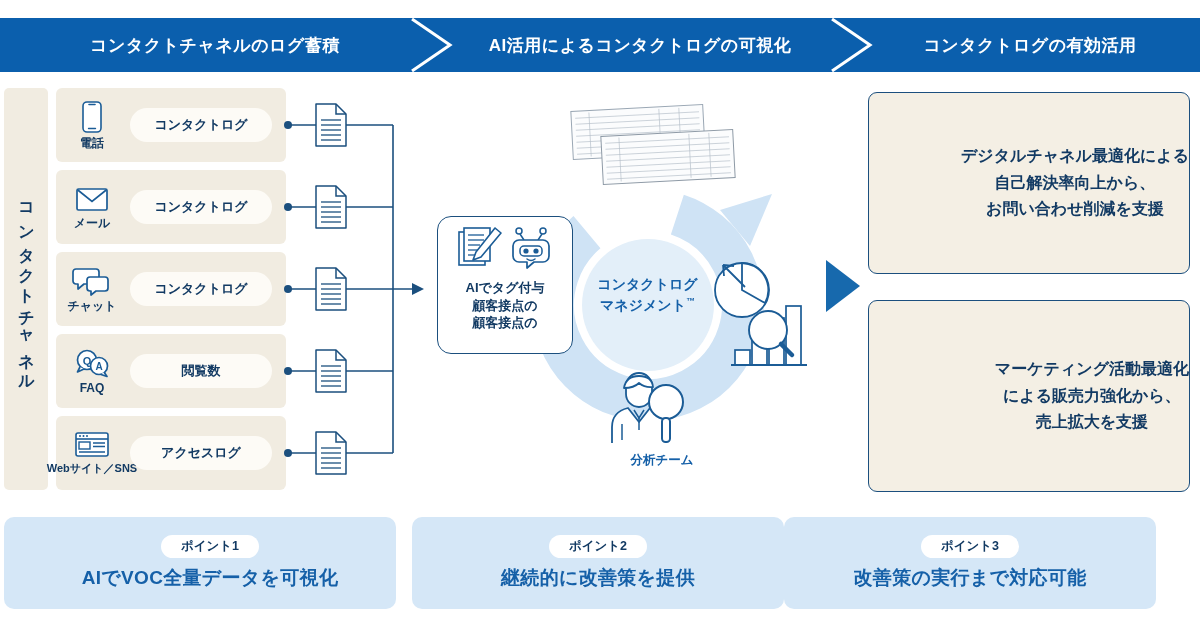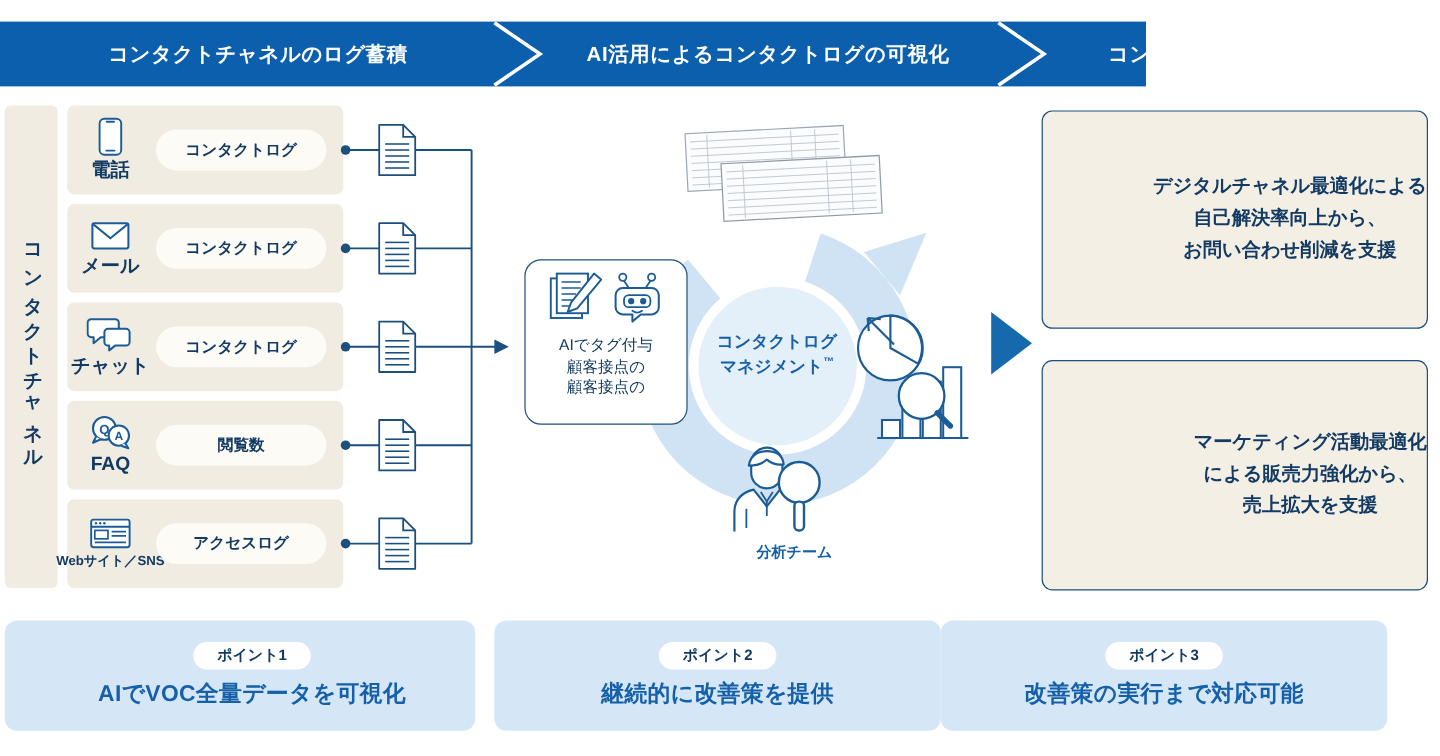--- a/index.html
+++ b/index.html
@@ -8,21 +8,21 @@
     background:#ffffff;
     font-family:"Liberation Sans","DejaVu Sans",sans-serif;
     color:#123a63;
     overflow:hidden;
     position:relative;
   }
   #stage{position:relative;width:1200px;height:630px;}
 
   
   .banner{
-    position:absolute;left:0;top:18px;width:955px;height:54px;
+    position:absolute;left:0;top:18px;width:1200px;height:54px;
     background:#0b5fad;
   }
   .banner-seg{
     position:absolute;top:0;height:54px;
     display:flex;align-items:center;justify-content:center;
     color:#ffffff;font-weight:bold;font-size:17px;letter-spacing:.5px;
     white-space:nowrap;
   }
   .seg1{left:0;width:430px;}
   .seg2{left:440px;width:400px;}
@@ -43,41 +43,41 @@
   .chan-row{
     position:absolute;left:56px;width:230px;height:74px;
     background:#f1ece1;border-radius:6px;
     display:flex;align-items:center;
   }
   .chan-ico{
     width:72px;display:flex;flex-direction:column;align-items:center;justify-content:center;
     gap:3px;
   }
   .chan-ico .nm{
-    font-size:16px;font-weight:bold;color:#123a63;line-height:1.15;text-align:center;
+    font-size:12px;font-weight:bold;color:#123a63;line-height:1.15;text-align:center;
     white-space:nowrap;
   }
   .chan-pill{
     margin-left:2px;width:142px;height:34px;background:#fdfbf6;border-radius:17px;
     display:flex;align-items:center;justify-content:center;
     font-size:13px;font-weight:bold;color:#123a63;white-space:nowrap;
   }
 
   
   .layer{position:absolute;left:0;top:0;width:1200px;height:630px;pointer-events:none;}
 
   
   .ai-box{
     position:absolute;left:437px;top:216px;width:134px;height:136px;
     background:#ffffff;border:1.6px solid #1b4f7e;border-radius:14px;
     display:flex;flex-direction:column;align-items:center;
   }
   .ai-icons{height:52px;display:flex;align-items:center;gap:4px;margin-top:7px;}
   .ai-text{
-    margin-top:3px;text-align:center;font-size:13px;font-weight:normal;
+    margin-top:3px;text-align:center;font-size:13px;font-weight:bold;
     line-height:1.35;color:#123a63;white-space:nowrap;
   }
 
   
   .cycle-label{
     position:absolute;left:570px;top:275px;width:155px;text-align:center;
     font-size:14px;font-weight:bold;line-height:1.4;color:#1560a8;
     white-space:nowrap;
   }
   .cycle-label .tm{font-size:9px;vertical-align:super;}

